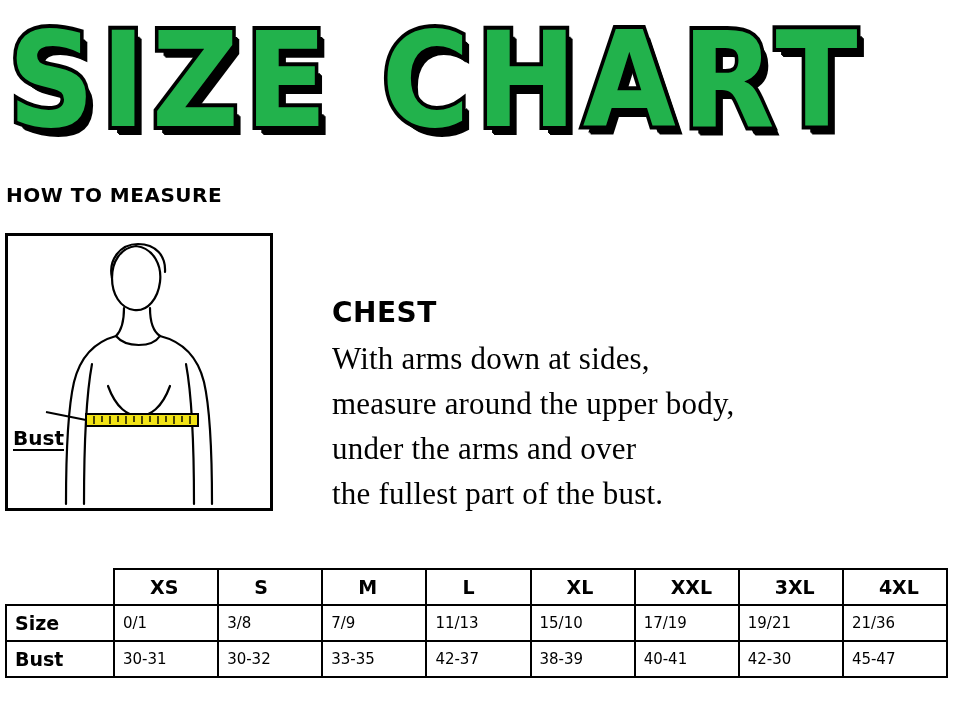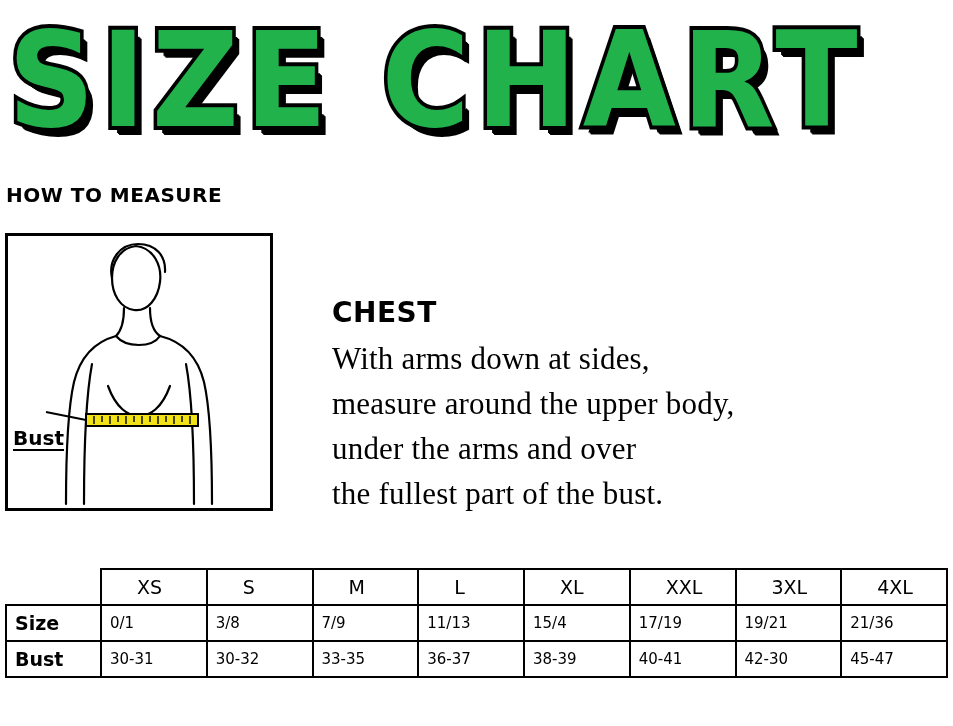--- a/index.html
+++ b/index.html
@@ -129,25 +129,25 @@
     vertical-align: middle;
   }
   table.size-table tr.header-row td.corner {
     border: none;
   }
   table.size-table td.rowlabel {
     font-weight: bold;
     font-size: 19px;
   }
   table.size-table tr.header-row td {
-    font-weight: normal;
+    font-weight: bold;
     font-size: 19px;
     padding-left: 35px;
   }
-  .col-label { width: 95px; border-radius: 7px; }
+  .col-label { width: 108px; border-radius: 7px; }
 </style>
 </head>
 <body>
 
 <div class="title-wrap">
   <div class="title-text">SIZE CHART</div>
 </div>
 
 <div class="how-to">HOW TO MEASURE</div>
 
@@ -218,31 +218,31 @@
         <td>XXL</td>
         <td>3XL</td>
         <td>4XL</td>
       </tr>
       <tr>
         <td class="rowlabel col-label">Size</td>
         <td>0/1</td>
         <td>3/8</td>
         <td>7/9</td>
         <td>11/13</td>
-        <td>15/4</td>
+        <td>15/10</td>
         <td>17/19</td>
         <td>19/21</td>
         <td>21/36</td>
       </tr>
       <tr>
         <td class="rowlabel col-label">Bust</td>
         <td>30-31</td>
         <td>30-32</td>
         <td>33-35</td>
-        <td>36-37</td>
+        <td>42-37</td>
         <td>38-39</td>
         <td>40-41</td>
         <td>42-30</td>
         <td>45-47</td>
       </tr>
     </tbody>
   </table>
 </div>
 
 </body></html>

